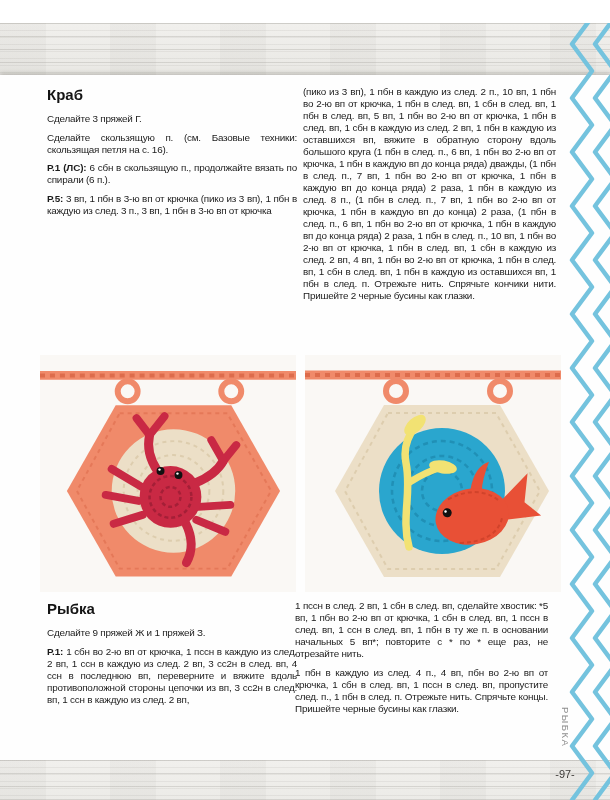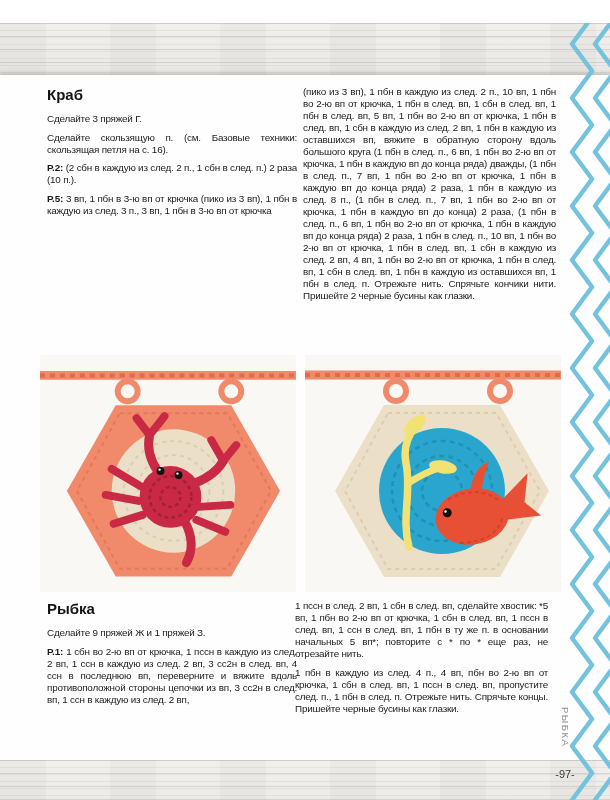--- a/index.html
+++ b/index.html
@@ -62,21 +62,21 @@
   <div class="wood wood-top"></div>
   <div class="page"></div>
   <div class="wood wood-bottom"></div>
 
   <section class="section" id="crab-section">
     <div class="col" id="crab-left">
       <h2>Краб</h2>
       <div>
           <p class="para">Сделайте 3 пряжей Г.</p>
           <p class="para">Сделайте скользящую п. (см. Базовые техники: скользящая петля на с. 16).</p>
-          <p class="para"><b>Р.2:</b> (2 сбн в каждую из след. 2 п., 1 сбн в след. п.) 2 раза (10 п.).</p>
+          <p class="para"><b>Р.1 (ЛС):</b> 6 сбн в скользящую п., продолжайте вязать по спирали (6 п.).</p>
           <p class="para"><b>Р.5:</b> 3 вп, 1 пбн в 3-ю вп от крючка (пико из 3 вп), 1 пбн в каждую из след. 3 п., 3 вп, 1 пбн в 3-ю вп от крючка</p>
         </div>
     </div>
     <div class="col" id="crab-right">
       <div>
           <p class="para">(пико из 3 вп), 1 пбн в каждую из след. 2 п., 10 вп, 1 пбн во 2-ю вп от крючка, 1 пбн в след. вп, 1 сбн в след. вп, 1 пбн в след. вп, 5 вп, 1 пбн во 2-ю вп от крючка, 1 пбн в след. вп, 1 сбн в каждую из след. 2 вп, 1 пбн в каждую из оставшихся вп, вяжите в обратную сторону вдоль большого круга (1 пбн в след. п., 6 вп, 1 пбн во 2-ю вп от крючка, 1 пбн в каждую вп до конца ряда) дважды, (1 пбн в след. п., 7 вп, 1 пбн во 2-ю вп от крючка, 1 пбн в каждую вп до конца ряда) 2 раза, 1 пбн в каждую из след. 8 п., (1 пбн в след. п., 7 вп, 1 пбн во 2-ю вп от крючка, 1 пбн в каждую вп до конца) 2 раза, (1 пбн в след. п., 6 вп, 1 пбн во 2-ю вп от крючка, 1 пбн в каждую вп до конца ряда) 2 раза, 1 пбн в след. п., 10 вп, 1 пбн во 2-ю вп от крючка, 1 пбн в след. вп, 1 сбн в каждую из след. 2 вп, 4 вп, 1 пбн во 2-ю вп от крючка, 1 пбн в след. вп, 1 сбн в след. вп, 1 пбн в каждую из оставшихся вп, 1 пбн в след. п. Отрежьте нить. Спрячьте кончики нити. Пришейте 2 черные бусины как глазки.</p>
         </div>
     </div>
   </section>
 

